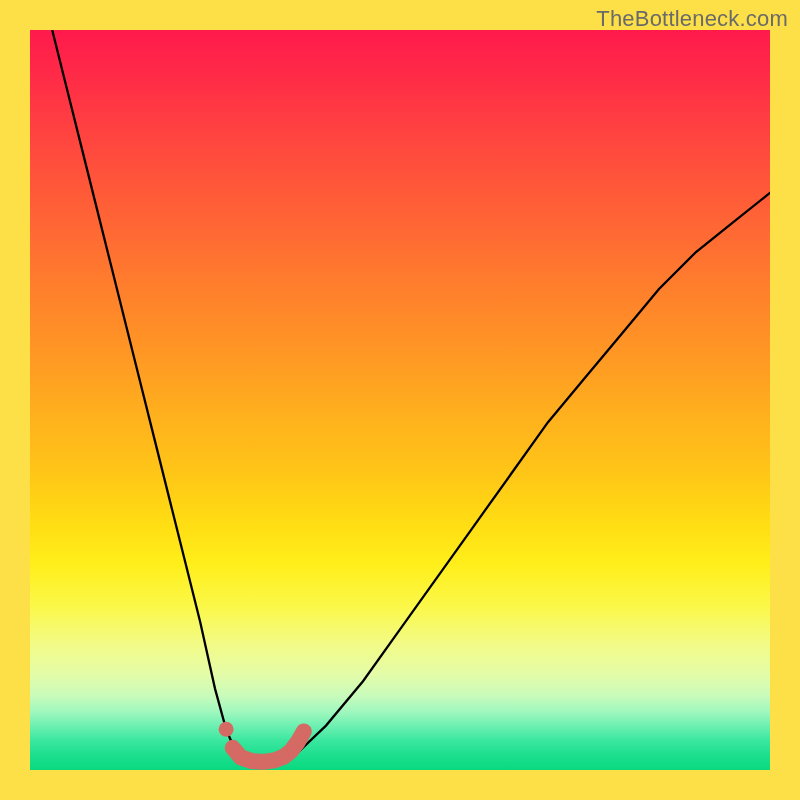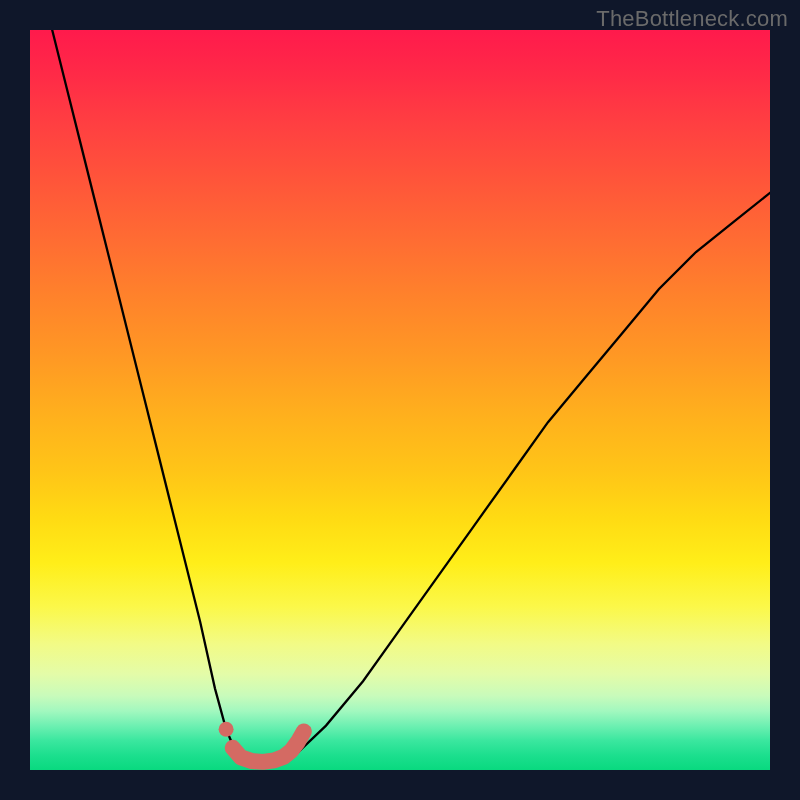--- a/index.html
+++ b/index.html
@@ -10,21 +10,21 @@
     background: #000;
     overflow: hidden;
     font-family: Arial, Helvetica, sans-serif;
   }
   .frame {
     position: absolute;
     left: 0;
     top: 0;
     width: 800px;
     height: 800px;
-    background: #0f172a;
+    background: #fde047;
   }
   .plot {
     position: absolute;
     left: 30px;
     top: 30px;
     width: 740px;
     height: 740px;
     background: linear-gradient(to bottom,
       #ff1a4c 0%,
       #ff2a47 6%,

